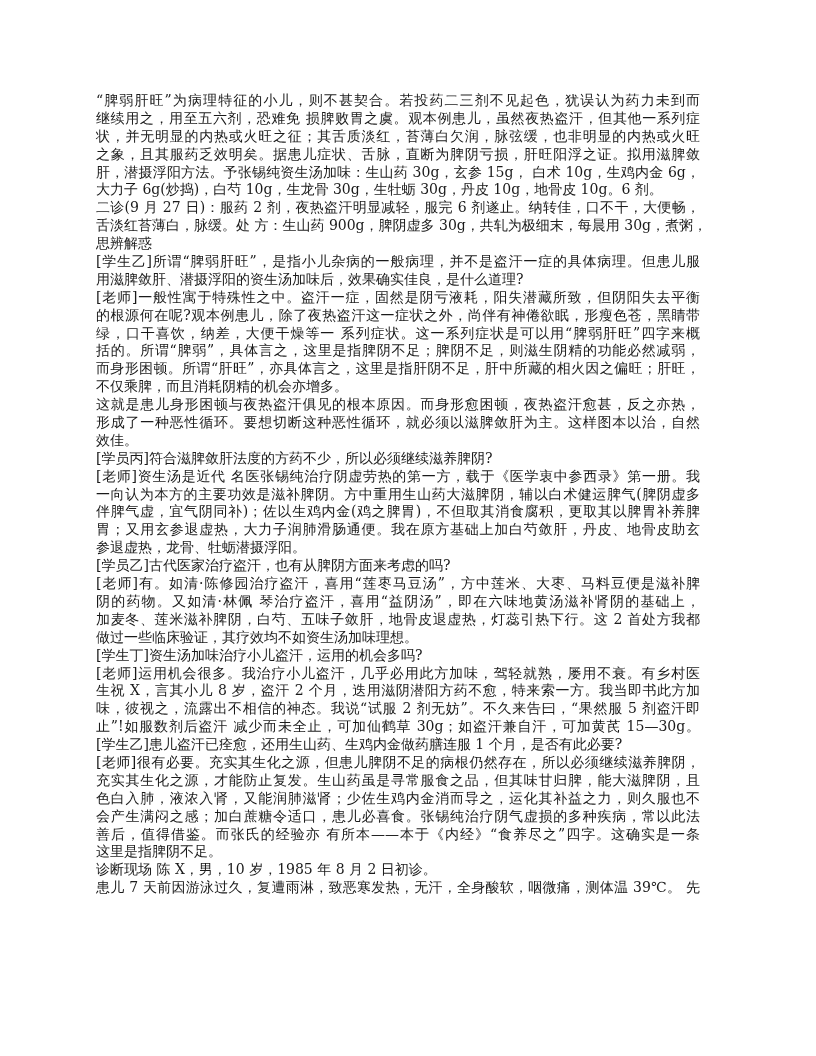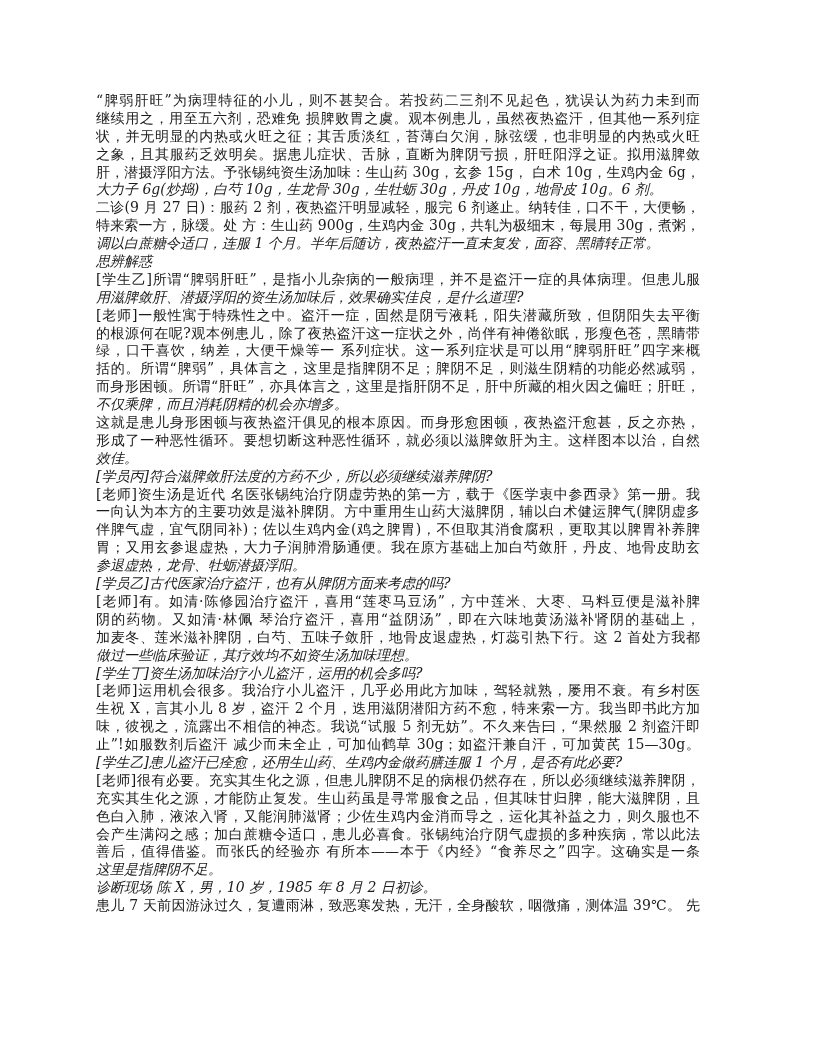--- a/index.html
+++ b/index.html
@@ -14,35 +14,34 @@
     color: #1a1a1a;
   }
   .line {
     height: 17.9px;
     line-height: 17.9px;
     white-space: nowrap;
     overflow: visible;
     text-align: justify;
     text-align-last: justify;
   }
-  .line.last { text-align-last: left; font-style: italic; }
+  .line.last { text-align-last: left; }
 </style>
 </head>
 <body>
 
 <div class="page">
   <div class="line">“脾弱肝旺”为病理特征的小儿，则不甚契合。若投药二三剂不见起色，犹误认为药力未到而</div>
   <div class="line">继续用之，用至五六剂，恐难免 损脾败胃之虞。观本例患儿，虽然夜热盗汗，但其他一系列症</div>
   <div class="line">状，并无明显的内热或火旺之征；其舌质淡红，苔薄白欠润，脉弦缓，也非明显的内热或火旺</div>
   <div class="line">之象，且其服药乏效明矣。据患儿症状、舌脉，直断为脾阴亏损，肝旺阳浮之证。拟用滋脾敛</div>
   <div class="line">肝，潜摄浮阳方法。予张锡纯资生汤加味：生山药 30g，玄参 15g，  白术 10g，生鸡内金 6g，</div>
   <div class="line last">大力子 6g(炒捣)，白芍 10g，生龙骨 30g，生牡蛎 30g，丹皮 10g，地骨皮 10g。6 剂。</div>
   <div class="line">二诊(9 月 27 日)：服药 2 剂，夜热盗汗明显减轻，服完 6 剂遂止。纳转佳，口不干，大便畅，</div>
-  <div class="line">特来索一方，脉缓。处 方：生山药 900g，生鸡内金 30g，共轧为极细末，每晨用 30g，煮粥，</div>
-  <div class="line last">调以白蔗糖令适口，连服 1 个月。半年后随访，夜热盗汗一直未复发，面容、黑睛转正常。</div>
+  <div class="line">舌淡红苔薄白，脉缓。处 方：生山药 900g，脾阴虚多 30g，共轧为极细末，每晨用 30g，煮粥，</div>
   <div class="line last">思辨解惑</div>
   <div class="line">[学生乙]所谓“脾弱肝旺”，是指小儿杂病的一般病理，并不是盗汗一症的具体病理。但患儿服</div>
   <div class="line last">用滋脾敛肝、潜摄浮阳的资生汤加味后，效果确实佳良，是什么道理?</div>
   <div class="line">[老师]一般性寓于特殊性之中。盗汗一症，固然是阴亏液耗，阳失潜藏所致，但阴阳失去平衡</div>
   <div class="line">的根源何在呢?观本例患儿，除了夜热盗汗这一症状之外，尚伴有神倦欲眠，形瘦色苍，黑睛带</div>
   <div class="line">绿，口干喜饮，纳差，大便干燥等一 系列症状。这一系列症状是可以用“脾弱肝旺”四字来概</div>
   <div class="line">括的。所谓“脾弱”，具体言之，这里是指脾阴不足；脾阴不足，则滋生阴精的功能必然减弱，</div>
   <div class="line">而身形困顿。所谓“肝旺”，亦具体言之，这里是指肝阴不足，肝中所藏的相火因之偏旺；肝旺，</div>
   <div class="line last">不仅乘脾，而且消耗阴精的机会亦增多。</div>
   <div class="line">这就是患儿身形困顿与夜热盗汗俱见的根本原因。而身形愈困顿，夜热盗汗愈甚，反之亦热，</div>
@@ -55,21 +54,21 @@
   <div class="line">胃；又用玄参退虚热，大力子润肺滑肠通便。我在原方基础上加白芍敛肝，丹皮、地骨皮助玄</div>
   <div class="line last">参退虚热，龙骨、牡蛎潜摄浮阳。</div>
   <div class="line last">[学员乙]古代医家治疗盗汗，也有从脾阴方面来考虑的吗?</div>
   <div class="line">[老师]有。如清·陈修园治疗盗汗，喜用“莲枣马豆汤”，方中莲米、大枣、马料豆便是滋补脾</div>
   <div class="line">阴的药物。又如清·林佩 琴治疗盗汗，喜用“益阴汤”，即在六味地黄汤滋补肾阴的基础上，</div>
   <div class="line">加麦冬、莲米滋补脾阴，白芍、五味子敛肝，地骨皮退虚热，灯蕊引热下行。这 2 首处方我都</div>
   <div class="line last">做过一些临床验证，其疗效均不如资生汤加味理想。</div>
   <div class="line last">[学生丁]资生汤加味治疗小儿盗汗，运用的机会多吗?</div>
   <div class="line">[老师]运用机会很多。我治疗小儿盗汗，几乎必用此方加味，驾轻就熟，屡用不衰。有乡村医</div>
   <div class="line">生祝 X，言其小儿 8 岁，盗汗 2 个月，迭用滋阴潜阳方药不愈，特来索一方。我当即书此方加</div>
-  <div class="line">味，彼视之，流露出不相信的神态。我说“试服 5 剂无妨”。不久来告曰，“果然服 2 剂盗汗即</div>
+  <div class="line">味，彼视之，流露出不相信的神态。我说“试服 2 剂无妨”。不久来告曰，“果然服 5 剂盗汗即</div>
   <div class="line">止”!如服数剂后盗汗 减少而未全止，可加仙鹤草 30g；如盗汗兼自汗，可加黄芪 15—30g。</div>
   <div class="line last">[学生乙]患儿盗汗已痊愈，还用生山药、生鸡内金做药膳连服 1 个月，是否有此必要?</div>
   <div class="line">[老师]很有必要。充实其生化之源，但患儿脾阴不足的病根仍然存在，所以必须继续滋养脾阴，</div>
   <div class="line">充实其生化之源，才能防止复发。生山药虽是寻常服食之品，但其味甘归脾，能大滋脾阴，且</div>
   <div class="line">色白入肺，液浓入肾，又能润肺滋肾；少佐生鸡内金消而导之，运化其补益之力，则久服也不</div>
   <div class="line">会产生满闷之感；加白蔗糖令适口，患儿必喜食。张锡纯治疗阴气虚损的多种疾病，常以此法</div>
   <div class="line">善后，值得借鉴。而张氏的经验亦 有所本——本于《内经》“食养尽之”四字。这确实是一条</div>
   <div class="line last">这里是指脾阴不足。</div>
   <div class="line last">诊断现场 陈 X，男，10 岁，1985 年 8 月 2 日初诊。</div>
   <div class="line"> 患儿 7 天前因游泳过久，复遭雨淋，致恶寒发热，无汗，全身酸软，咽微痛，测体温 39℃。 先</div>

